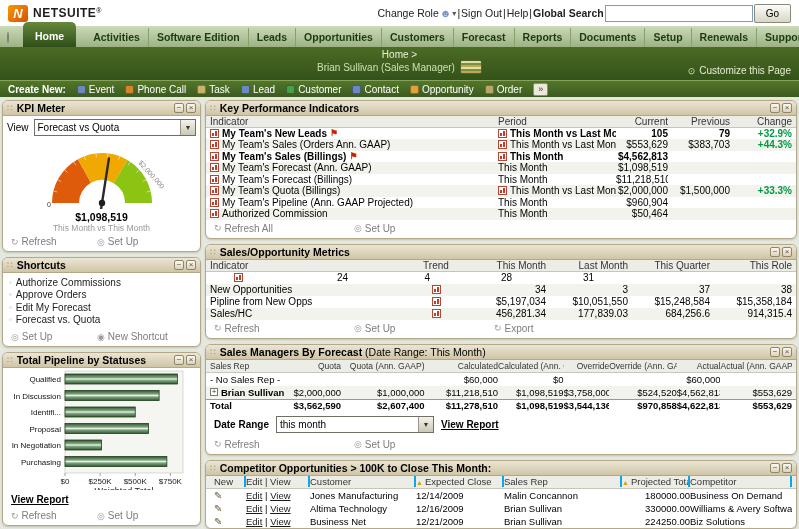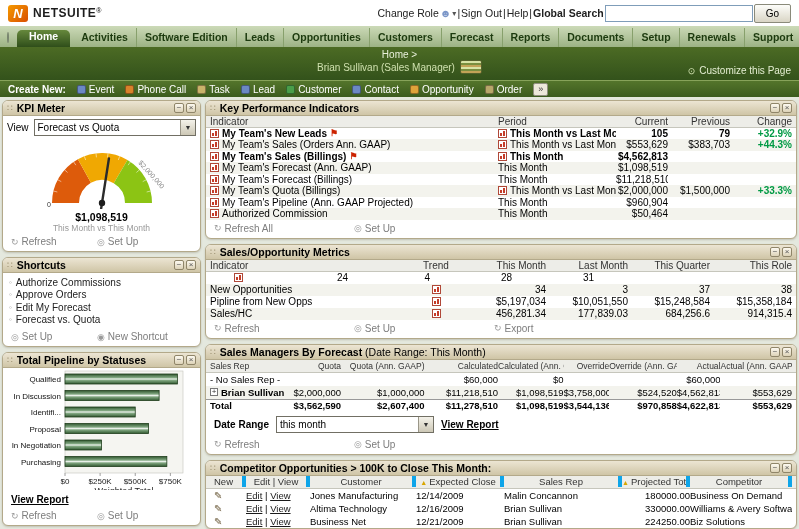--- a/index.html
+++ b/index.html
@@ -18,21 +18,21 @@
   .person { color:#7b96c8; font-size:11px; }
   .caret { color:#555; font-size:8px; }
   .search-input { width:148px; height:17px; border:1px solid #7f9db9; font-size:10px; padding:0 3px; font-family:"Liberation Sans",sans-serif;}
   .go-btn { height:19px; border:1px solid #8a8a7a; background:linear-gradient(#fdfdfa,#d9d5c5); padding:0 11px; font-size:10px; border-radius:2px; cursor:pointer; }
 
   
   .tabstrip { height:21px; background:linear-gradient(#ccdab8,#9cb284); display:flex; align-items:flex-end; padding-left:4px; }
   .swoosh { width:17px; height:11px; margin:0 5px 4px 3px; background:radial-gradient(ellipse at 38% 35%,#f4f4f4,#8d988d); border:1px solid #78846f; border-radius:50%; }
   #tabs { display:flex; align-items:flex-end; }
   .tab { padding:3px 8px 4px; font-weight:bold; color:#1c3a0e; font-size:10.5px; border-right:1px solid #87a06c; white-space:nowrap; cursor:pointer; }
-  .tab.active { background:linear-gradient(#66883c,#2f4e1a); color:#fff; border-radius:5px 5px 0 0; border-right:none; margin:0 3px; padding:0 12px 5px; }
+  .tab.active { background:linear-gradient(#66883c,#2f4e1a); color:#fff; border-radius:5px 5px 0 0; border-right:none; margin:0 9px; padding:8px 12px 5px; }
 
   
   .greenband { background:linear-gradient(#4c6b24,#33521b); color:#fff; padding:2px 8px 3px; }
   .bc-row { display:flex; justify-content:space-between; align-items:center; height:15px;flex-direction:column; }
   .bc-path { color:#e8f0da; cursor:pointer; }
   .bc-user { color:#cfe0ae; display:flex; align-items:center; gap:5px; }
   .money { width:22px; height:14px; border:1px solid #55622c; border-radius:2px;
            background:repeating-linear-gradient(180deg,#d8e3a4 0 2px,#7a8f3f 2px 4px,#c2a357 4px 6px); }
   .cz-row { display:flex; justify-content:flex-end; align-items:center; height:13px; gap:4px; color:#e4eed2; }
   .cz-icon { color:#cfe0ae; font-size:9px; }
@@ -94,21 +94,21 @@
   #fc-table .trow { height:13px; font-size:9.5px; }
   #fc-table .thead { font-size:8.5px; }
   .f-rep { width:84px; display:flex; align-items:center; gap:3px; }
   .f-c0{width:48px}.f-c1{width:84px}.f-c2{width:74px}.f-c3{width:66px}.f-c4{width:46px}.f-c5{width:68px}.f-c6{width:44px}.f-c7{width:72px}
   .totalrow { border-top:1px solid #999; font-weight:bold; }
   .expbox { width:8px; height:8px; border:1px solid #777; background:#fff; font-size:8px; line-height:6px; text-align:center; color:#333; flex:none; cursor:pointer; }
 
   
   #cmp-table .trow { height:13px; font-size:9.5px; }
   #cmp-table .thead { font-size:9.5px; }
-  #cmp-table .thead .cell { border-right:4px solid #0ea5e9;text-align:center; }
+  #cmp-table .thead .cell { border-right:2px solid #0ea5e9; }
   .c-new{width:36px; display:flex; padding-left:4px;} .c-ev{width:64px} .c-cust{width:106px} .c-close{width:88px} .c-rep{width:118px} .c-total{width:68px; text-align:right} .c-comp{flex:1}
   .sort-icon { color:#d8a600; font-size:7px; margin-right:2px; }
   .new-icon { color:#6b5a3a; font-size:10px; cursor:pointer; }
   .lnk { text-decoration:underline; color:#1a1a1a; cursor:pointer; }
 
   
   .fsel { border:1px solid #716f64; background:#fff; height:17px; display:flex; align-items:center; cursor:pointer; }
   .fsel-val { flex:1; padding:0 3px; overflow:hidden; white-space:nowrap; }
   .fsel-btn { width:15px; height:15px; background:linear-gradient(#f4f2ea,#cdc8b6); border-left:1px solid #9a9688; font-size:7px; text-align:center; line-height:15px; color:#333; }
 

